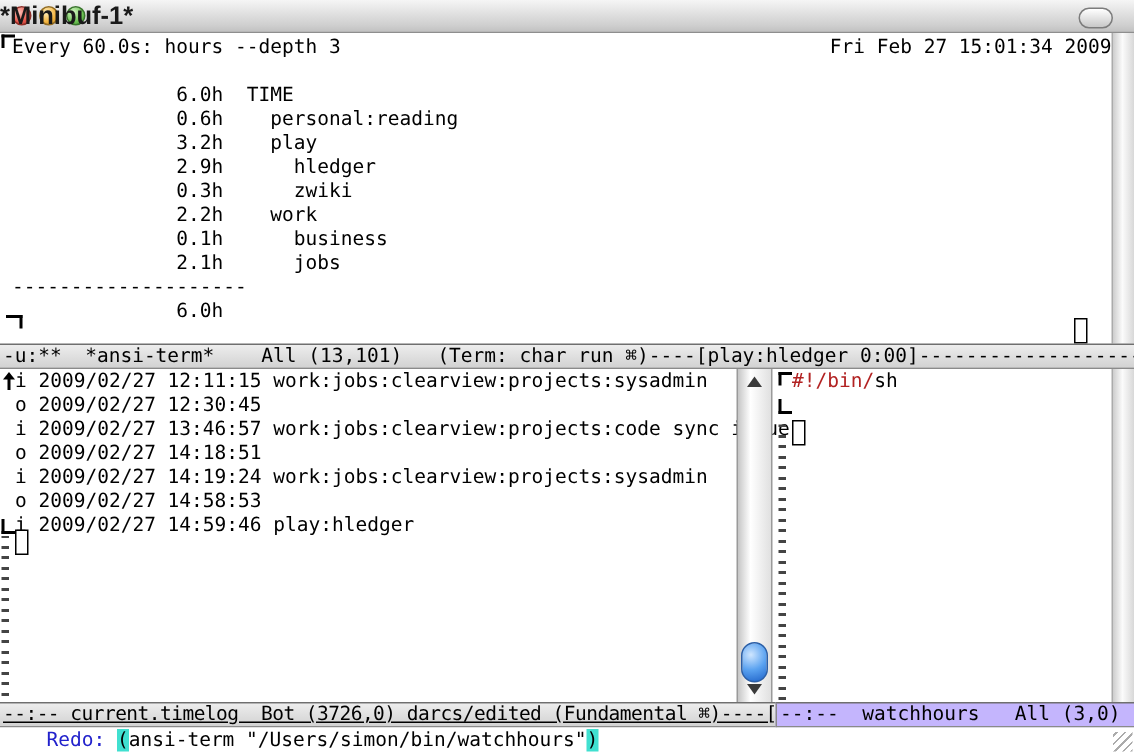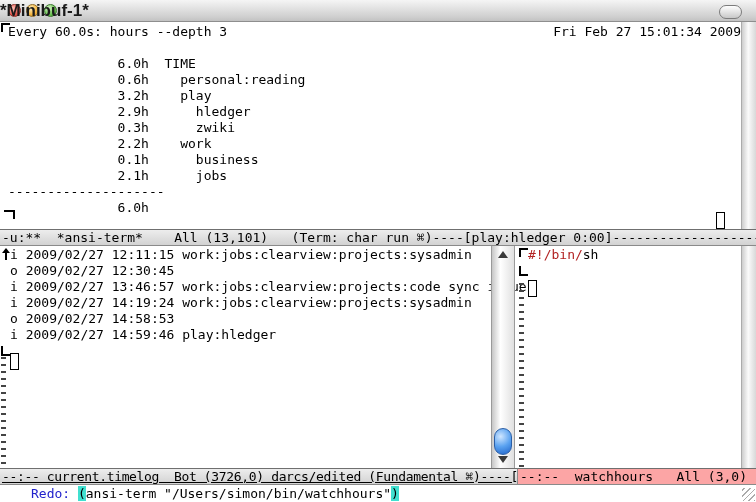--- a/index.html
+++ b/index.html
@@ -36,21 +36,21 @@
 
   #timelog-body{position:absolute;left:10px;top:247px;}
   #script-body{position:absolute;left:528px;top:247px;}
 
   
   .modeline{position:absolute;height:17px;box-sizing:border-box;overflow:hidden;
             background:linear-gradient(#ededed,#d2d2d2);border-top:1px solid #6f6f6f;border-bottom:1px solid #8a8a8a;
             line-height:15px;padding-left:2px;white-space:pre;}
   #modeline-term{left:0;top:229px;width:756px;}
   #modeline-timelog{left:0;top:468px;width:517px;letter-spacing:-0.35px;text-decoration:underline;}
-  #modeline-script{left:517px;top:468px;width:239px;background:#fca5a5;border-left:1px solid #8a8a8a;}
+  #modeline-script{left:517px;top:468px;width:239px;background:#c4b5fd;border-left:1px solid #8a8a8a;}
 
   
   #sb-timelog{position:absolute;left:491px;top:246px;width:24px;height:222px;box-sizing:border-box;
               border-left:1px solid #9a9a9a;border-right:1px solid #9a9a9a;
               background:linear-gradient(to right,#c6c6c6,#ffffff 38%,#e0e0e0);}
   .sb-arrow{position:absolute;left:0;right:0;margin:auto;width:0;height:0;}
   #sb-up{top:5px;border-left:5px solid transparent;border-right:5px solid transparent;border-bottom:7px solid #3a3a3a;}
   #sb-down{bottom:5px;border-left:5px solid transparent;border-right:5px solid transparent;border-top:7px solid #3a3a3a;}
   #sb-thumb{position:absolute;left:2px;width:18px;bottom:13px;height:27px;border-radius:9px;box-sizing:border-box;
             background:radial-gradient(circle at 35% 30%,#cfe6ff,#5aa2f0 50%,#1e62c8);border:1px solid #2c5fa6;}
@@ -105,20 +105,21 @@
   <div class="empty-track" id="track-term"></div>
 
   <div class="modeline" id="modeline-term">-u:**  *ansi-term*    All (13,101)   (Term: char run ⌘)----[play:hledger 0:00]--------------------------------------</div>
 
   <div>
     <div class="fr-arrow" style="left:1px;top:248px;"></div>
     <div id="timelog-body">
       <pre>i 2009/02/27 12:11:15 work:jobs:clearview:projects:sysadmin</pre>
       <pre>o 2009/02/27 12:30:45</pre>
       <pre>i 2009/02/27 13:46:57 work:jobs:clearview:projects:code sync issue</pre>
+      <pre>o 2009/02/27 14:18:51</pre>
       <pre>i 2009/02/27 14:19:24 work:jobs:clearview:projects:sysadmin</pre>
       <pre>o 2009/02/27 14:58:53</pre>
       <pre>i 2009/02/27 14:59:46 play:hledger</pre>
     </div>
     <div class="corner-bl" style="left:1px;top:346px;"></div>
     <div class="fringe-dashes" style="left:1px;top:357px;height:110px;"></div>
     <div class="hollow-cursor" style="left:10px;top:353px;"></div>
   </div>
 
   <div id="sb-timelog">

